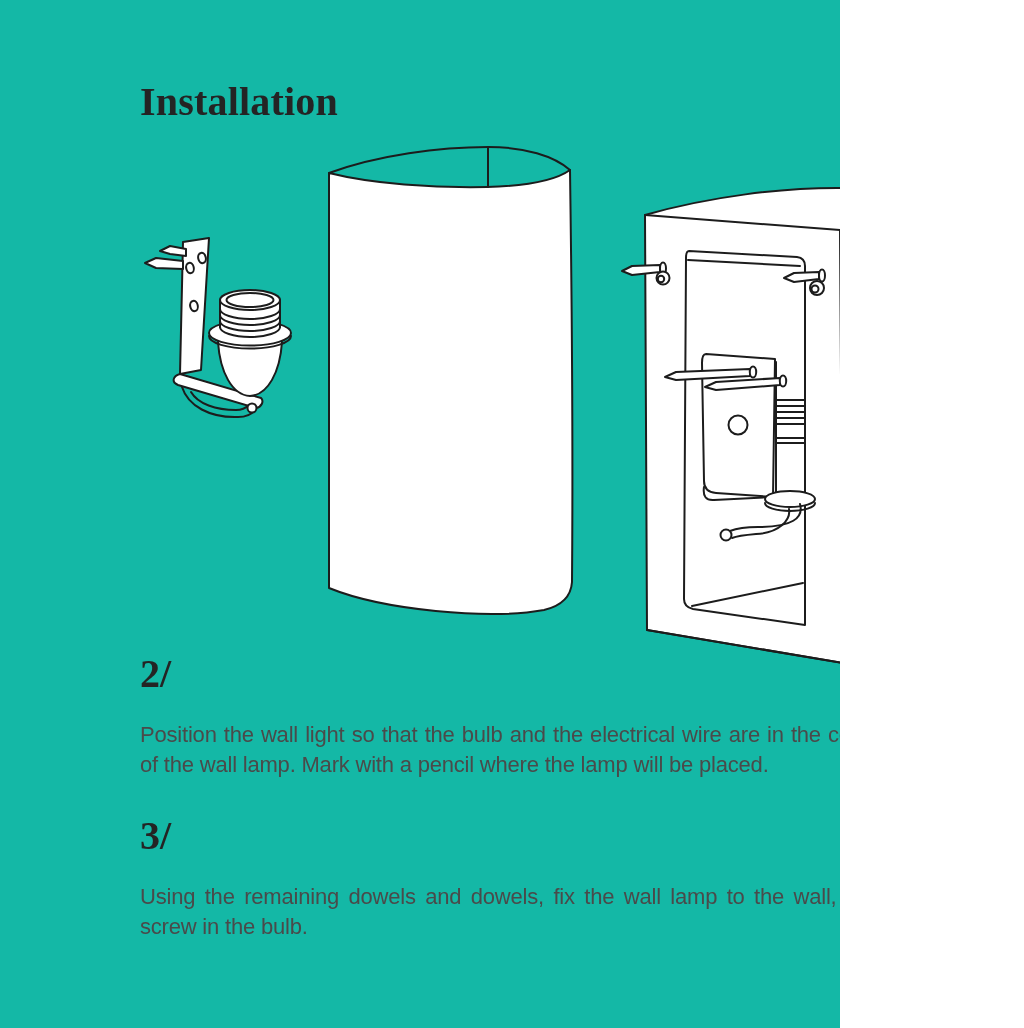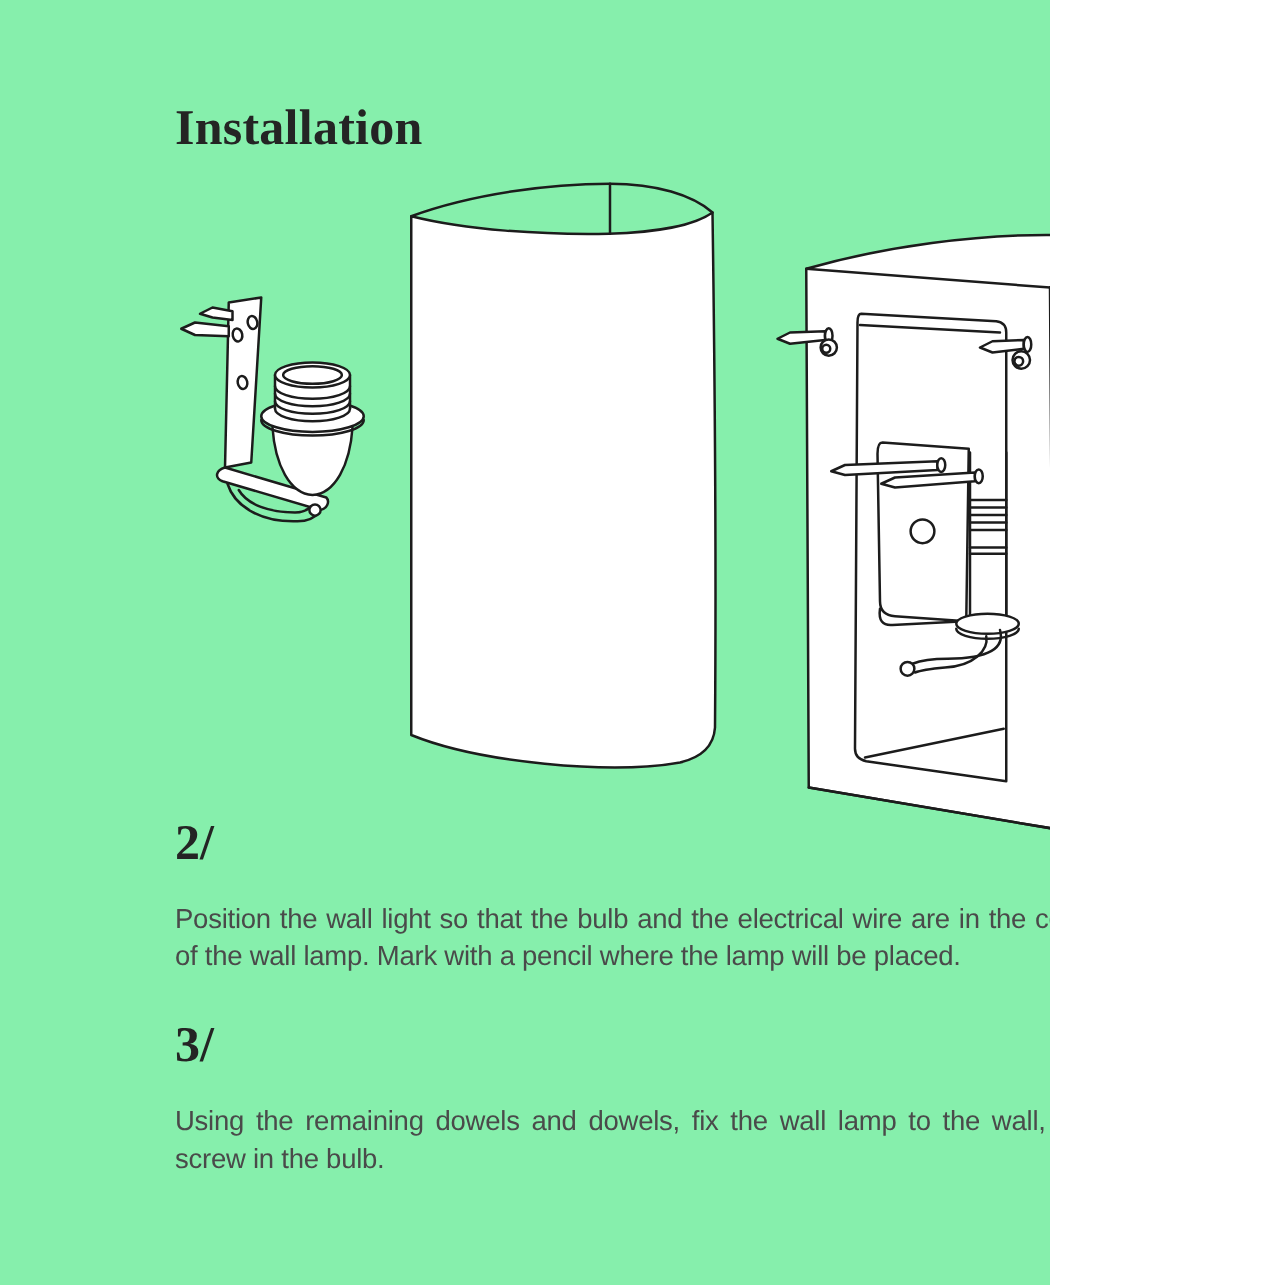--- a/index.html
+++ b/index.html
@@ -1,21 +1,21 @@
 <!DOCTYPE html>
 <html><head>
 <meta charset="utf-8">
 <style>
   * { margin: 0; padding: 0; box-sizing: border-box; }
   html, body { background: #ffffff; }
   .page {
     position: relative;
     width: 840px;
     height: 1028px;
-    background: #86efac;
+    background: #14b8a6;
     overflow: hidden;
     font-family: "Liberation Sans", sans-serif;
   }
   .title {
     position: absolute;
     left: 140px;
     top: 80px;
     font-family: "Liberation Serif", "DejaVu Serif", serif;
     font-weight: 700;
     font-size: 40px;

